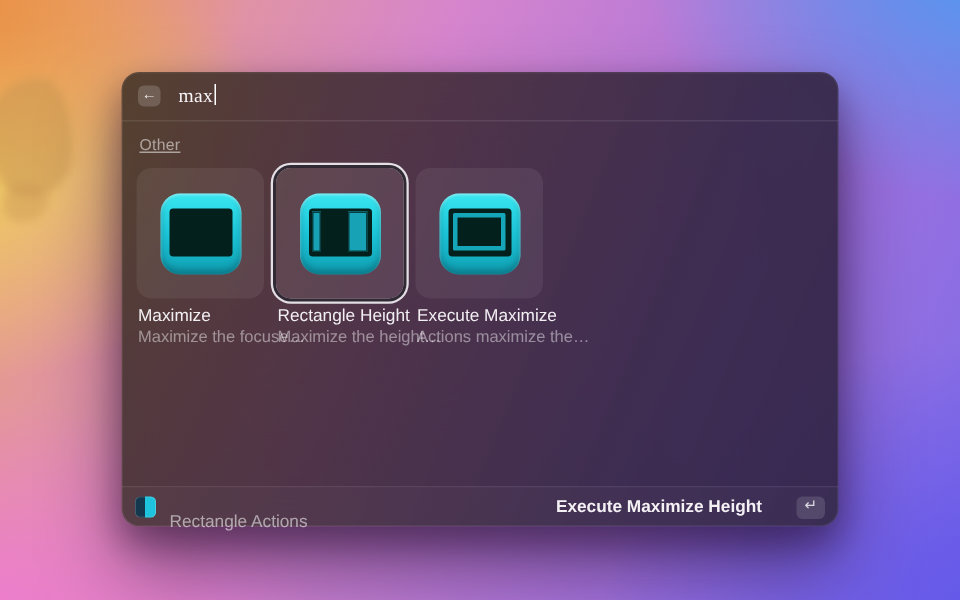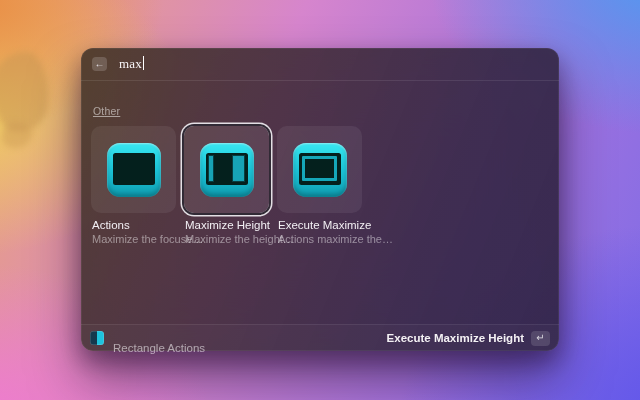--- a/index.html
+++ b/index.html
@@ -51,21 +51,21 @@
     width:15px; height:14px; border-radius:4px; flex:0 0 auto;
     background:rgba(255,255,255,0.17);
     display:flex; align-items:center; justify-content:center;
     font-size:10px; line-height:1; color:#ece8ee; cursor:default;
   }
   .search-text { margin-left:12px; font-size:13px; font-weight:500; color:#f7f4f7; letter-spacing:0.2px;font-family:Liberation Serif, serif; }
   .caret { display:inline-block; width:1.5px; height:14px; background:#ffffff; vertical-align:-2px; margin-left:1px; }
 
   
   .window-body { padding:10px 10px 0 10px; }
-  .section-label { margin:14px 0 0 2px; font-size:10.5px; color:rgba(255,255,255,0.52); letter-spacing:0.2px;text-decoration:underline; }
+  .section-label { margin:0 0 0 2px; font-size:10.5px; color:rgba(255,255,255,0.52); letter-spacing:0.2px;text-decoration:underline; }
 
   .grid { display:flex; gap:8px; margin-top:9px; }
   .grid-cell { width:85px; flex:0 0 auto; }
   .tile {
     width:85px; height:87px; border-radius:10px;
     background:rgba(255,255,255,0.065);
     display:flex; align-items:center; justify-content:center;
   }
   .tile.selected {
     background:rgba(255,255,255,0.075);
@@ -97,21 +97,21 @@
     border-top:1px solid rgba(255,255,255,0.08);
     background:rgba(255,255,255,0.02);
     border-radius:0 0 12px 12px;
   }
   .footer-icon {
     width:14px; height:14px; border-radius:3.5px; flex:0 0 auto;
     background:linear-gradient(90deg, #14394e 0 50%, #1ec3dd 50% 100%);
     box-shadow:inset 0 0 0 0.5px rgba(255,255,255,0.25);
   }
   .footer-source { margin-left:9px; font-size:11.5px; color:rgba(255,255,255,0.55);margin-top:20px; }
-  .footer-right  { margin-left:auto; display:flex; align-items:center; gap:7px; cursor:default; }
+  .footer-right  { margin-left:auto; display:flex; align-items:center; gap:23px; cursor:default; }
   .footer-action { font-size:11.5px; font-weight:600; color:#f4f1f4; }
   .key-badge {
     width:19px; height:15px; border-radius:4px;
     background:rgba(255,255,255,0.13); color:rgba(255,255,255,0.78);
     font-size:10px; line-height:1; display:flex; align-items:center; justify-content:center;
   }
 </style>
 </head>
 <body>
 
@@ -134,34 +134,34 @@
       <div class="section-label">Other</div>
 
       <div class="grid">
 
         <div class="grid-cell">
           <div class="tile">
             <div class="app-icon">
               <div class="screen"></div>
             </div>
           </div>
-          <div class="cell-title">Actions</div>
+          <div class="cell-title">Maximize</div>
           <div class="cell-desc">Maximize the focuse…</div>
         </div>
 
         <div class="grid-cell">
           <div class="tile selected">
             <div class="app-icon">
               <div class="screen">
                 <div class="strip-left"></div>
                 <div class="strip-right"></div>
               </div>
             </div>
           </div>
-          <div class="cell-title">Maximize Height</div>
+          <div class="cell-title">Rectangle Height</div>
           <div class="cell-desc">Maximize the height…</div>
         </div>
 
         <div class="grid-cell">
           <div class="tile">
             <div class="app-icon">
               <div class="screen">
                 <div class="inner-frame"></div>
               </div>
             </div>

